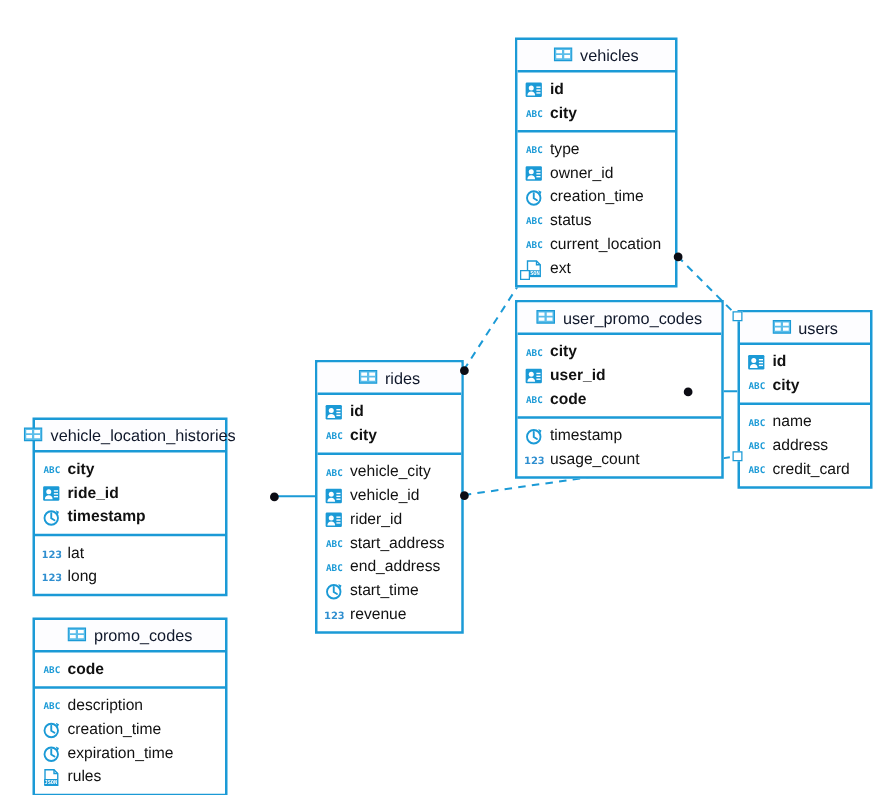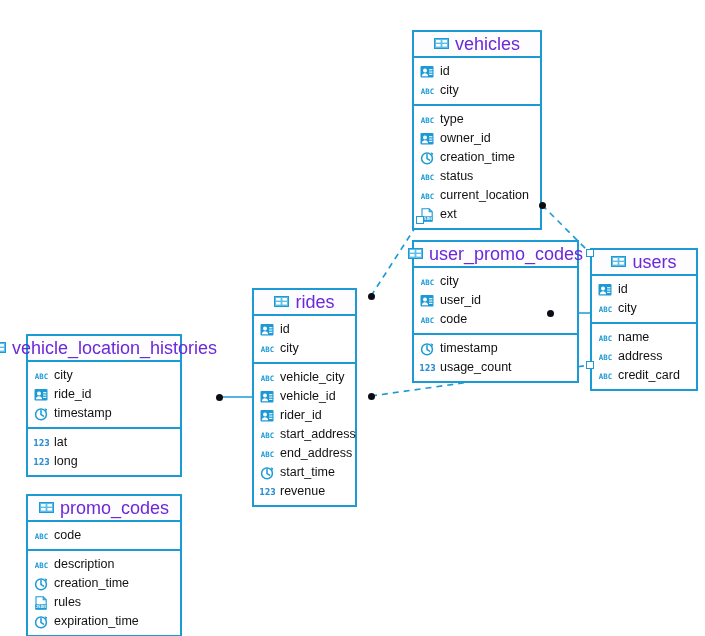--- a/index.html
+++ b/index.html
@@ -42,22 +42,22 @@
 
   .table-header {
     box-sizing: border-box;
     height: 26px;
     background: #fdfdff;
     border-bottom: 2px solid #1b9ad6;
     display: flex;
     align-items: center;
     justify-content: center;
     gap: 6px;
-    font-size: 18px;
-    color: #6d28d9;
+    font-size: 13px;
+    color: #0f172a;
     padding: 0 6px;
   }
 
   .table-section {
     box-sizing: border-box;
     padding: 4px 0 4px 0;
   }
   .section-pk {
     border-bottom: 2px solid #1b9ad6;
   }
@@ -66,21 +66,21 @@
     display: flex;
     align-items: center;
     gap: 5px;
     height: 19px;
     padding: 0 6px 0 6px;
     font-size: 12.5px;
     color: #111111;
     white-space: nowrap;
   }
   .field-row.pk .field-name {
-    font-weight: normal;
+    font-weight: bold;
   }
   .field-name { line-height: 1; }
 
   
   .icon {
     flex: 0 0 auto;
     display: inline-block;
     width: 15px;
     height: 14px;
     position: relative;
@@ -334,21 +334,21 @@
         <div class="field-row">
           <span class="icon">
             <svg width="15" height="14" viewBox="0 0 15 14">
               <text x="7.5" y="9.6" font-family="DejaVu Sans Mono, monospace" font-size="7.4" font-weight="bold" fill="#1b9ad6" text-anchor="middle">ABC</text>
             </svg>
           </span>
           <span class="field-name">credit_card</span>
         </div>
       </div>
     </div>
-    <div class="table-node" id="node-rides" style="left: 252px; top: 288px; width: 105px;">
+    <div class="table-node" id="node-rides" style="left: 252px; top: 288px; width: 119px;">
       <div class="table-header">
         <span class="icon">
           <svg width="15" height="14" viewBox="0 0 15 14">
             <rect x="0.5" y="1.5" width="14" height="10" fill="#5bbdea" stroke="#1b9ad6" stroke-width="1"></rect>
             <rect x="2" y="3" width="4.6" height="2.6" fill="#ffffff"></rect>
             <rect x="8.4" y="3" width="4.6" height="2.6" fill="#ffffff"></rect>
             <rect x="2" y="7" width="4.6" height="2.6" fill="#ffffff"></rect>
             <rect x="8.4" y="7" width="4.6" height="2.6" fill="#ffffff"></rect>
           </svg>
         </span>
@@ -551,37 +551,37 @@
               <circle cx="7" cy="7.4" r="5.4" fill="none" stroke="#1b9ad6" stroke-width="1.5"></circle>
               <path d="M7 3.6v4l2.6 1.6" fill="none" stroke="#1b9ad6" stroke-width="1.5" stroke-linecap="round"></path>
               <path d="M10.6 1.2l2.6 1.1-1.1 2.6z" fill="#1b9ad6"></path>
             </svg>
           </span>
           <span class="field-name">creation_time</span>
         </div>
         <div class="field-row">
           <span class="icon">
             <svg width="15" height="14" viewBox="0 0 15 14">
+              <circle cx="7" cy="7.4" r="5.4" fill="none" stroke="#1b9ad6" stroke-width="1.5"></circle>
+              <path d="M7 3.6v4l2.6 1.6" fill="none" stroke="#1b9ad6" stroke-width="1.5" stroke-linecap="round"></path>
+              <path d="M10.6 1.2l2.6 1.1-1.1 2.6z" fill="#1b9ad6"></path>
+            </svg>
+          </span>
+          <span class="field-name">expiration_time</span>
+        </div>
+        <div class="field-row">
+          <span class="icon">
+            <svg width="15" height="14" viewBox="0 0 15 14">
               <path d="M2 0.8h7.2l3 3v9.4H2z" fill="#ffffff" stroke="#1b9ad6" stroke-width="1.1"></path>
               <path d="M9.2 0.8v3h3" fill="none" stroke="#1b9ad6" stroke-width="1.1"></path>
               <rect x="1.2" y="8.2" width="11" height="5" rx="0.6" fill="#1b9ad6"></rect>
               <text x="6.7" y="12.3" font-family="DejaVu Sans Mono, monospace" font-size="4.3" font-weight="bold" fill="#ffffff" text-anchor="middle">JSON</text>
             </svg>
           </span>
           <span class="field-name">rules</span>
-        </div>
-        <div class="field-row">
-          <span class="icon">
-            <svg width="15" height="14" viewBox="0 0 15 14">
-              <circle cx="7" cy="7.4" r="5.4" fill="none" stroke="#1b9ad6" stroke-width="1.5"></circle>
-              <path d="M7 3.6v4l2.6 1.6" fill="none" stroke="#1b9ad6" stroke-width="1.5" stroke-linecap="round"></path>
-              <path d="M10.6 1.2l2.6 1.1-1.1 2.6z" fill="#1b9ad6"></path>
-            </svg>
-          </span>
-          <span class="field-name">expiration_time</span>
         </div>
       </div>
     </div>
     <div class="dot" style="left: 367.5px; top: 292.5px; background: rgb(12, 12, 20);"></div>
     <div class="sq" style="left: 416px; top: 216px;"></div>
     <div class="dot" style="left: 538.5px; top: 201.5px; background: rgb(12, 12, 20);"></div>
     <div class="sq" style="left: 586px; top: 249px;"></div>
     <div class="dot" style="left: 546.5px; top: 309.5px; background: rgb(12, 12, 20);"></div>
     <div class="dot" style="left: 367.5px; top: 392.5px; background: rgb(12, 12, 20);"></div>
     <div class="sq" style="left: 586px; top: 361px;"></div>

